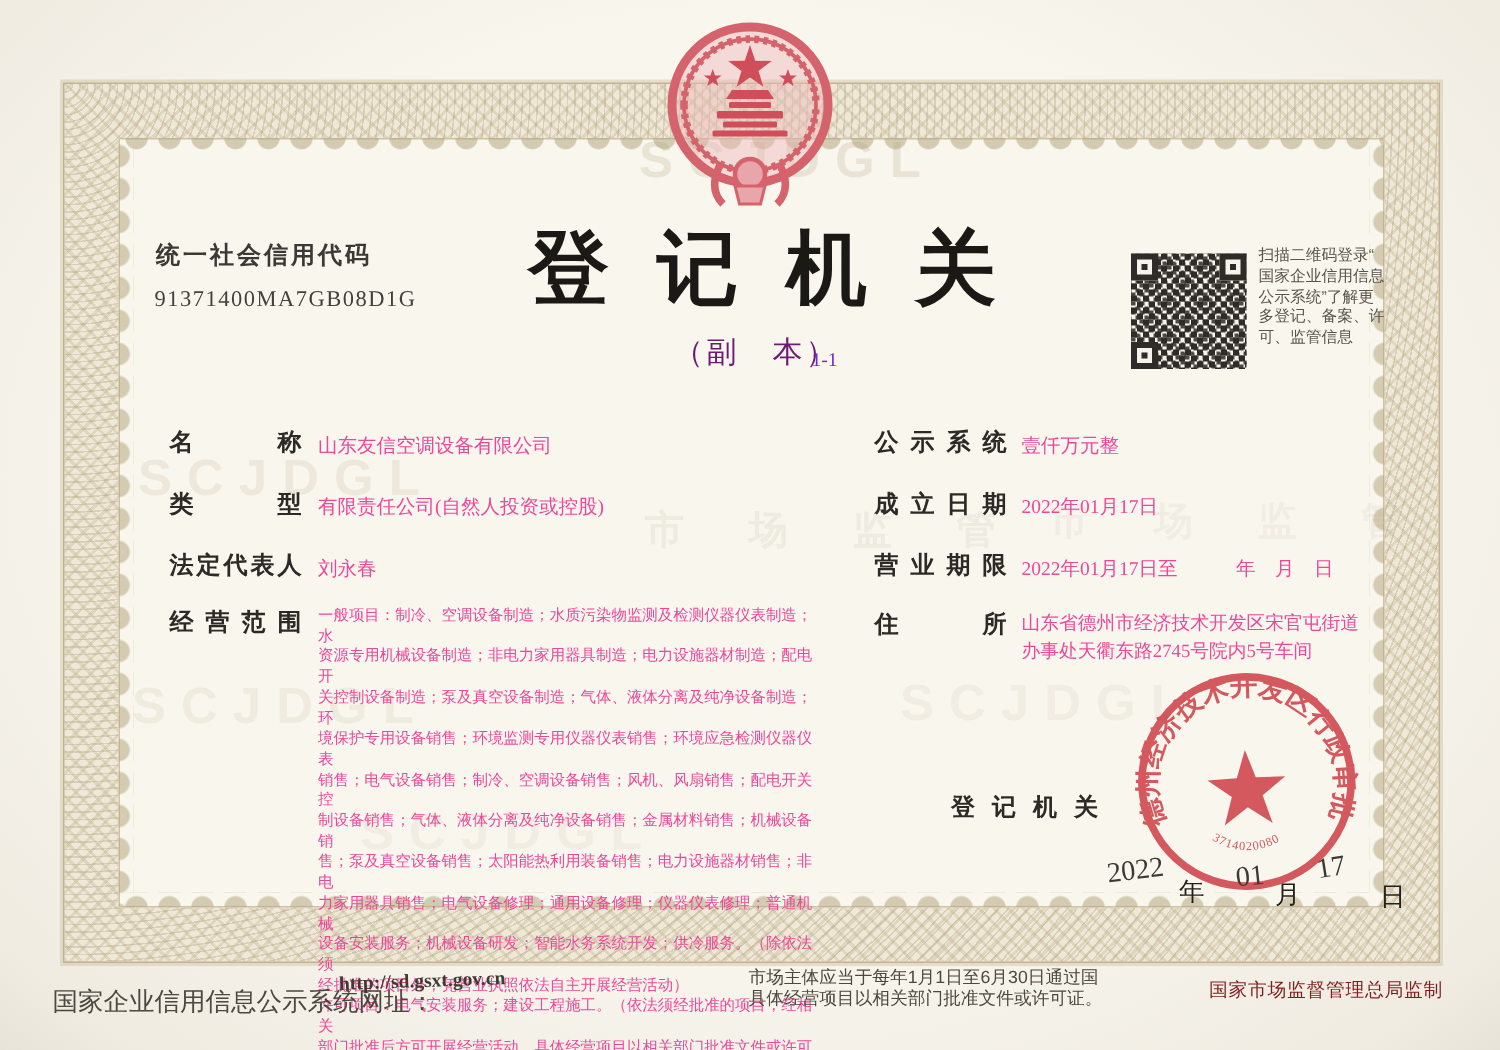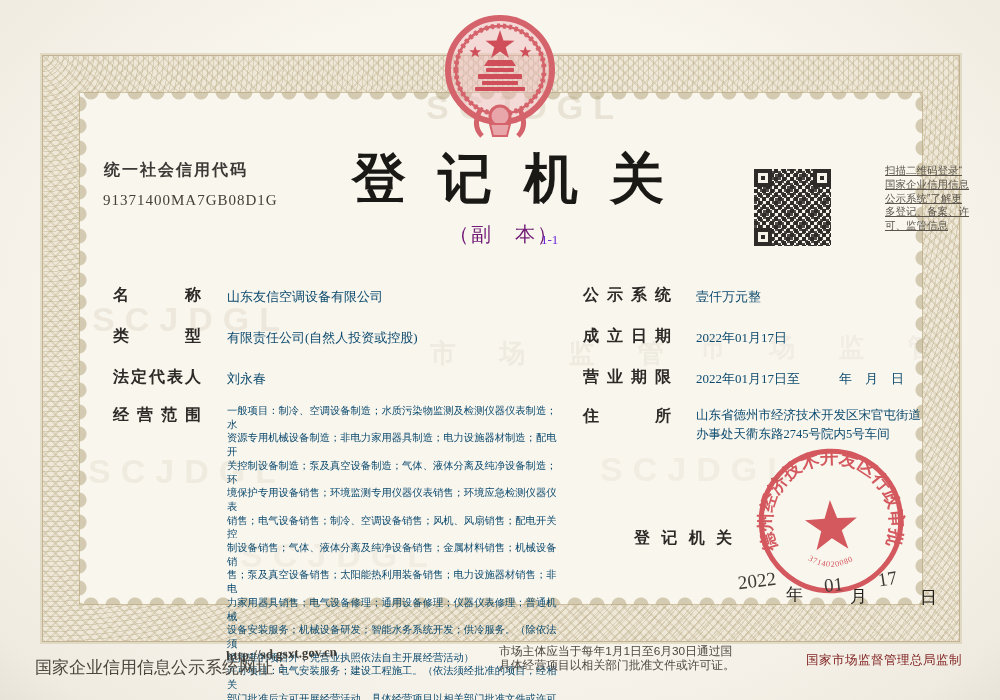--- a/index.html
+++ b/index.html
@@ -56,26 +56,26 @@
   .pageno{left:541px;top:232px;font-size:13px;color:#6d28d9;font-family:"Liberation Serif","DejaVu Serif",serif;}
 
   
   .qr{left:754px;top:169px;width:77px;height:77px;background:
       repeating-conic-gradient(#2f2b28 0 25%, transparent 0 50%) 0 0/8px 8px,
       repeating-conic-gradient(rgba(47,43,40,.85) 0 25%, transparent 0 50%) 3px 2px/6px 6px,
       #f6f3ea;}
   .qr .f{position:absolute;width:18px;height:18px;border:4px solid #2f2b28;background:#f6f3ea;box-sizing:border-box;}
   .qr .f::after{content:"";position:absolute;left:3px;top:3px;width:4px;height:4px;background:#2f2b28;}
   .qr .f1{left:0;top:0;} .qr .f2{right:0;top:0;} .qr .f3{left:0;bottom:0;}
-  .qr-caption{left:885px;top:164px;width:96px;font-size:10.5px;line-height:13.8px;color:#5a544b;white-space:pre-line;text-decoration:underline;}
+  .qr-caption{left:839px;top:164px;width:96px;font-size:10.5px;line-height:13.8px;color:#5a544b;white-space:pre-line;}
 
   
   .flabel{font-size:16px;font-weight:bold;color:#2c2926;width:88px;
       text-align:justify;text-align-last:justify;letter-spacing:0;}
-  .fvalue{font-size:13px;color:#0c4a6e;font-family:"Liberation Serif","DejaVu Serif",serif;white-space:pre;margin-left:15px;}
+  .fvalue{font-size:13px;color:#ec4899;font-family:"Liberation Serif","DejaVu Serif",serif;white-space:pre;}
   .fblock{white-space:pre-line;}
   .scope-value{font-size:10.3px;line-height:13.7px;width:336px;}
   .addr-value{font-size:12.5px;line-height:18.5px;width:250px;}
 
   
   .seal{position:absolute;left:753px;top:443px;width:156px;height:156px;opacity:.88;
         transform:rotate(-3deg);mix-blend-mode:multiply;}
   .issue-date{position:absolute;left:738px;top:566px;width:200px;height:36px;
         font-size:17px;color:#23201c;}
   .issue-date .num{font-family:"Liberation Serif","DejaVu Serif",serif;color:#3d3933;

